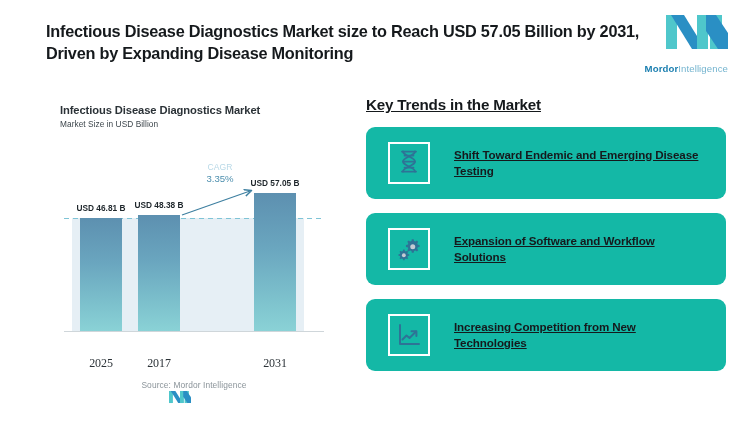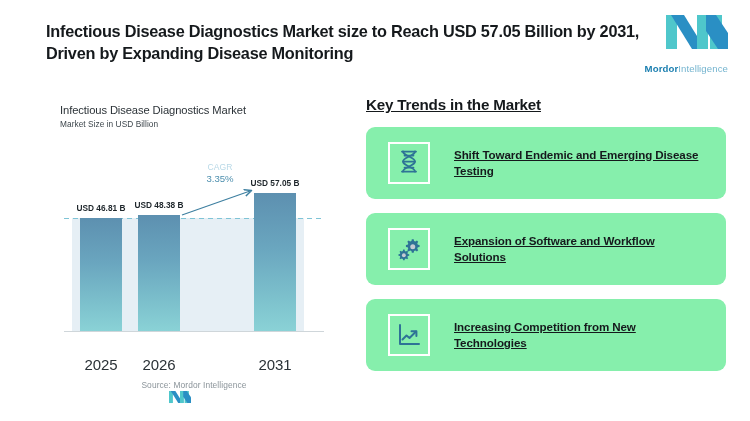--- a/index.html
+++ b/index.html
@@ -45,21 +45,21 @@
   .logo-text .l { font-weight: normal; color: #74b4cf; }
 
   
   #chart-panel {
     position: absolute;
     left: 60px; top: 104px;
     width: 268px; height: 300px;
   }
   #chart-title {
     font-size: 11.2px;
-    font-weight: normal;
+    font-weight: bold;
     color: #2b3237;
     letter-spacing: -0.1px;
   }
   #chart-subtitle {
     font-size: 8.3px;
     color: #3d464c;
     margin-top: 3px;
     letter-spacing: 0.05px;
   }
   #plot {
@@ -68,24 +68,25 @@
     width: 268px; height: 196px;
   }
   #xaxis-row {
     position: absolute;
     left: 0; top: 252px;
     width: 268px;
     height: 20px;
   }
   .xtick {
     position: absolute;
-    font-size: 15px;
+    font-size: 12px;
     color: #2b3237;
     transform: translateX(-50%);
     letter-spacing: -0.1px;
+    font-family: Liberation Serif, serif;
   }
   #source-row {
     position: absolute;
     left: 0; top: 276px;
     width: 268px;
     display: flex;
     align-items: center;
     justify-content: space-between;
     flex-direction: column;
   }
@@ -99,21 +100,21 @@
     text-decoration: underline;
   }
   #trends-heading {
     font-size: 15.2px;
     font-weight: bold;
     color: #15191c;
     letter-spacing: -0.2px;
     margin-bottom: 14px;
   }
   .trend-card {
-    background: #86efac;
+    background: #14b8a6;
     border-radius: 9px;
     height: 72px;
     display: flex;
     align-items: center;
     padding-left: 22px;
     box-sizing: border-box;
     margin-bottom: 14px;
   }
   .icon-box {
     width: 38px; height: 38px;
@@ -192,21 +193,21 @@
     <text x="215" y="26" text-anchor="middle" font-family="Liberation Sans, sans-serif" font-size="8.3" font-weight="bold" fill="#1f272c">USD 57.05 B</text>
 
     <line x1="122" y1="55" x2="190" y2="31" stroke="#3d7fa0" stroke-width="1.15" marker-end="url(#arrowHead)"></line>
 
     <text x="160" y="10" text-anchor="middle" font-family="Liberation Sans, sans-serif" font-size="8.6" fill="#b9d9e7">CAGR</text>
     <text x="160" y="22" text-anchor="middle" font-family="Liberation Sans, sans-serif" font-size="9.6" fill="#4d8fae">3.35%</text>
   </svg>
 
   <div id="xaxis-row">
     <div class="xtick" style="left:41px;">2025</div>
-    <div class="xtick" style="left:99px;">2026</div>
+    <div class="xtick" style="left:99px;">2017</div>
     <div class="xtick" style="left:215px;">2031</div>
   </div>
 
   <div id="source-row">
     <div id="source-text">Source: Mordor Intelligence</div>
     <svg width="22" height="14" viewBox="0 0 62 38" style="margin-right:28px;">
       <polygon points="0,2 11,2 11,36 0,36" fill="#4fc7cb"></polygon>
       <polygon points="5,2 18,2 39,36 26,36" fill="#2a8fc4"></polygon>
       <polygon points="31,2 42,2 42,36 31,36" fill="#4fc7cb"></polygon>
       <polygon points="44,2 56,2 56,36 44,36" fill="#4fc7cb"></polygon>

